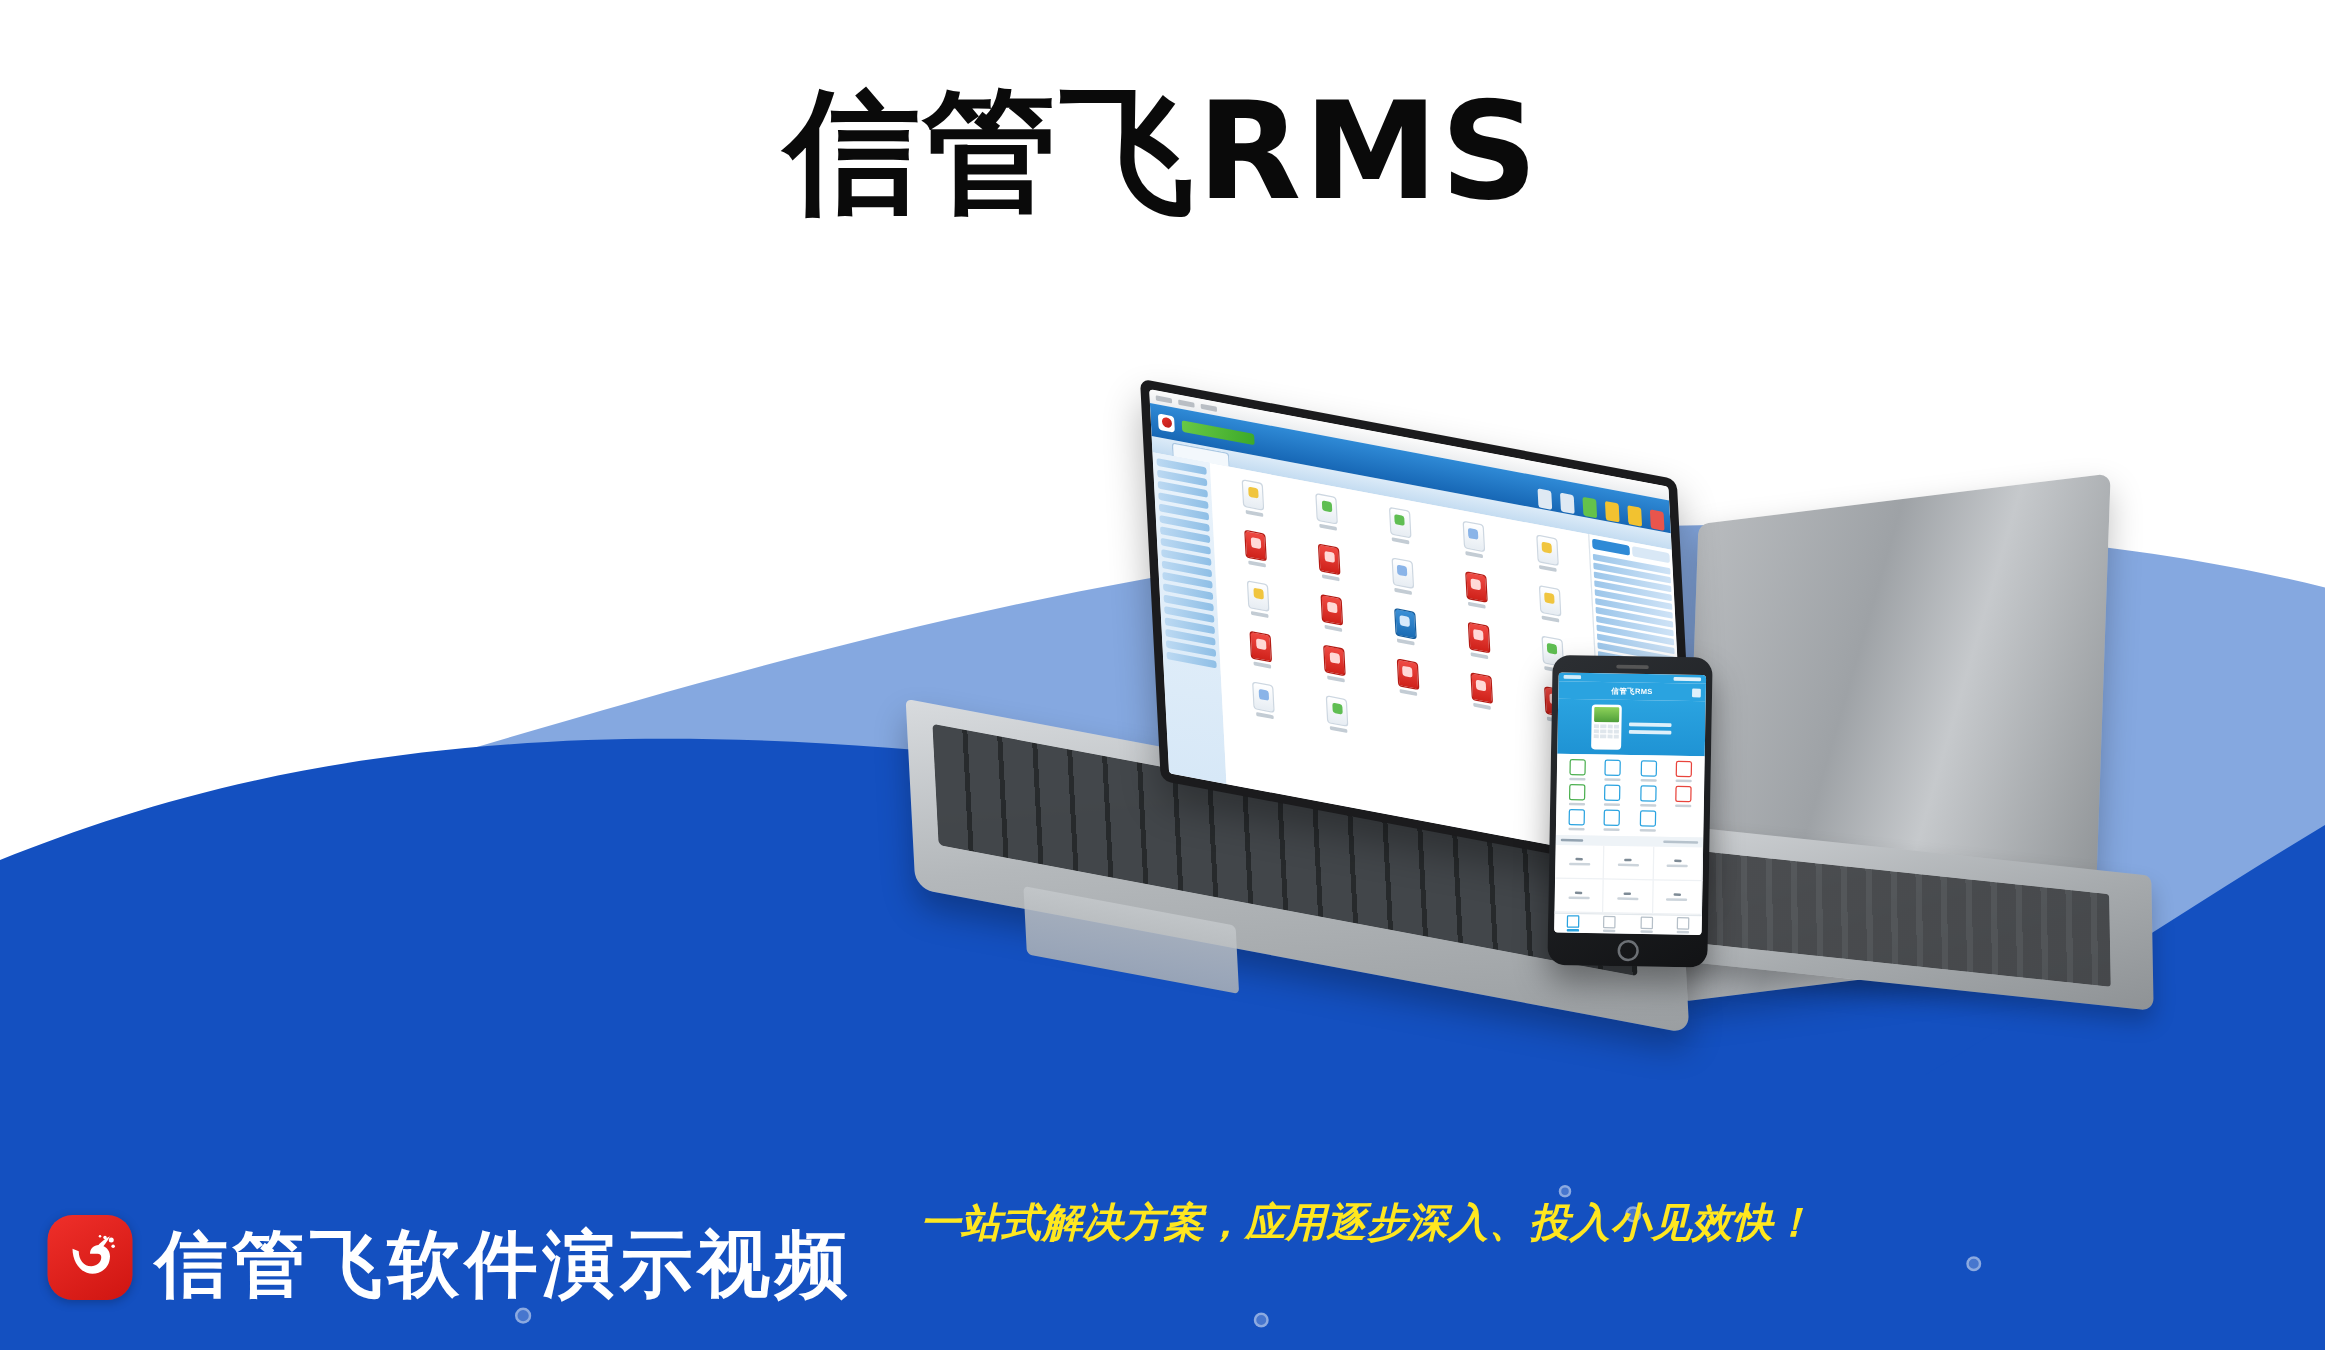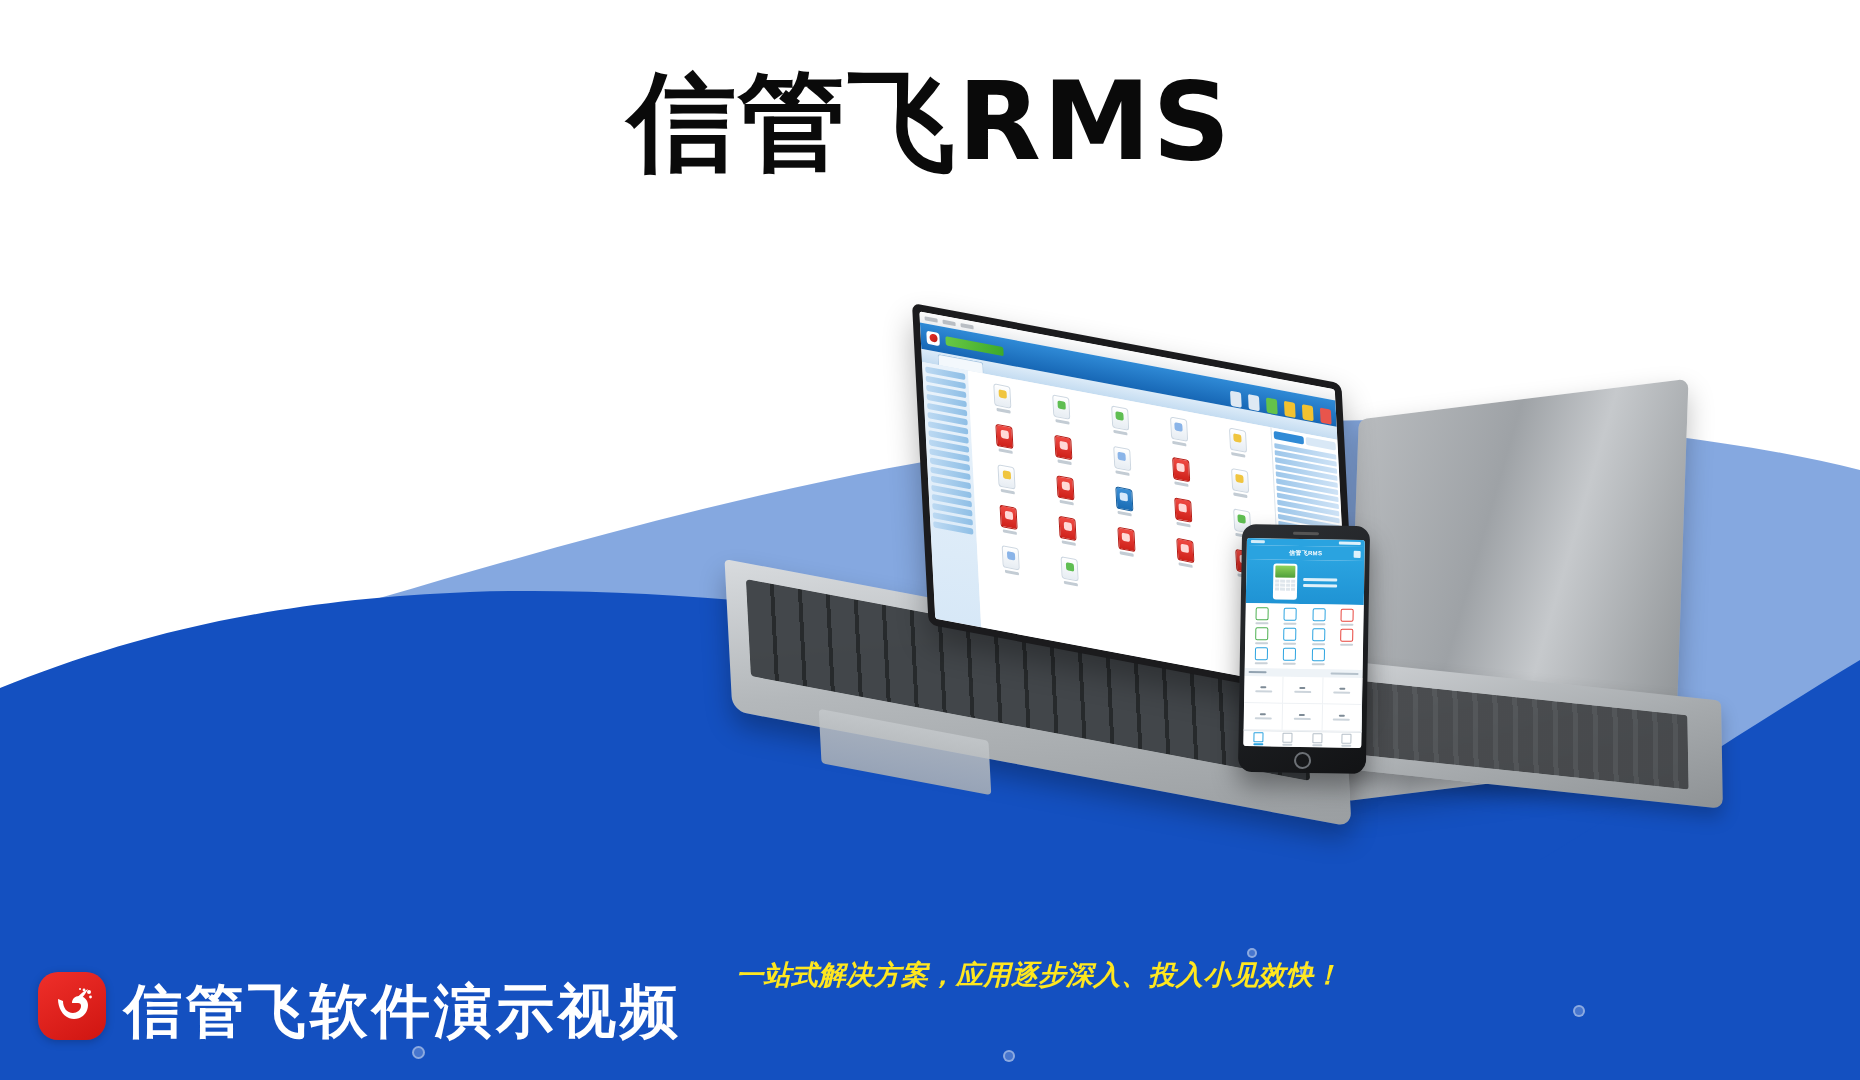--- a/index.html
+++ b/index.html
@@ -173,21 +173,21 @@
 
   
   #footer{position:absolute;left:0;bottom:0;width:1860px;height:1080px;pointer-events:none;}
   #brand{position:absolute;left:38px;top:924px;display:flex;align-items:flex-end;gap:18px;margin-top:48px;}
   .brand-mark{width:68px;height:68px;border-radius:20px;
     background:linear-gradient(150deg,#ef2f2a,#cf1511);
     display:flex;align-items:center;justify-content:center;
     box-shadow:0 2px 8px rgba(0,0,0,.22);flex:none;}
   .brand-name{font-size:58px;font-weight:bold;color:#ffffff;letter-spacing:4px;
     font-family:"DejaVu Sans","Liberation Sans",sans-serif;line-height:1;white-space:nowrap;}
-  #tagline{position:absolute;left:736px;top:957px;font-size:27px;font-weight:bold;font-style:italic;
+  #tagline{position:absolute;left:736px;top:957px;font-size:32px;font-weight:bold;font-style:italic;
     color:#ffe71f;letter-spacing:.5px;white-space:nowrap;
     font-family:"DejaVu Sans","Liberation Sans",sans-serif;}
 
   .dot{position:absolute;border-radius:50%;background:rgba(255,255,255,.22);
     border:2px solid rgba(255,255,255,.38);}
 </style>
 </head>
 <body>
 
 <div id="slide">

